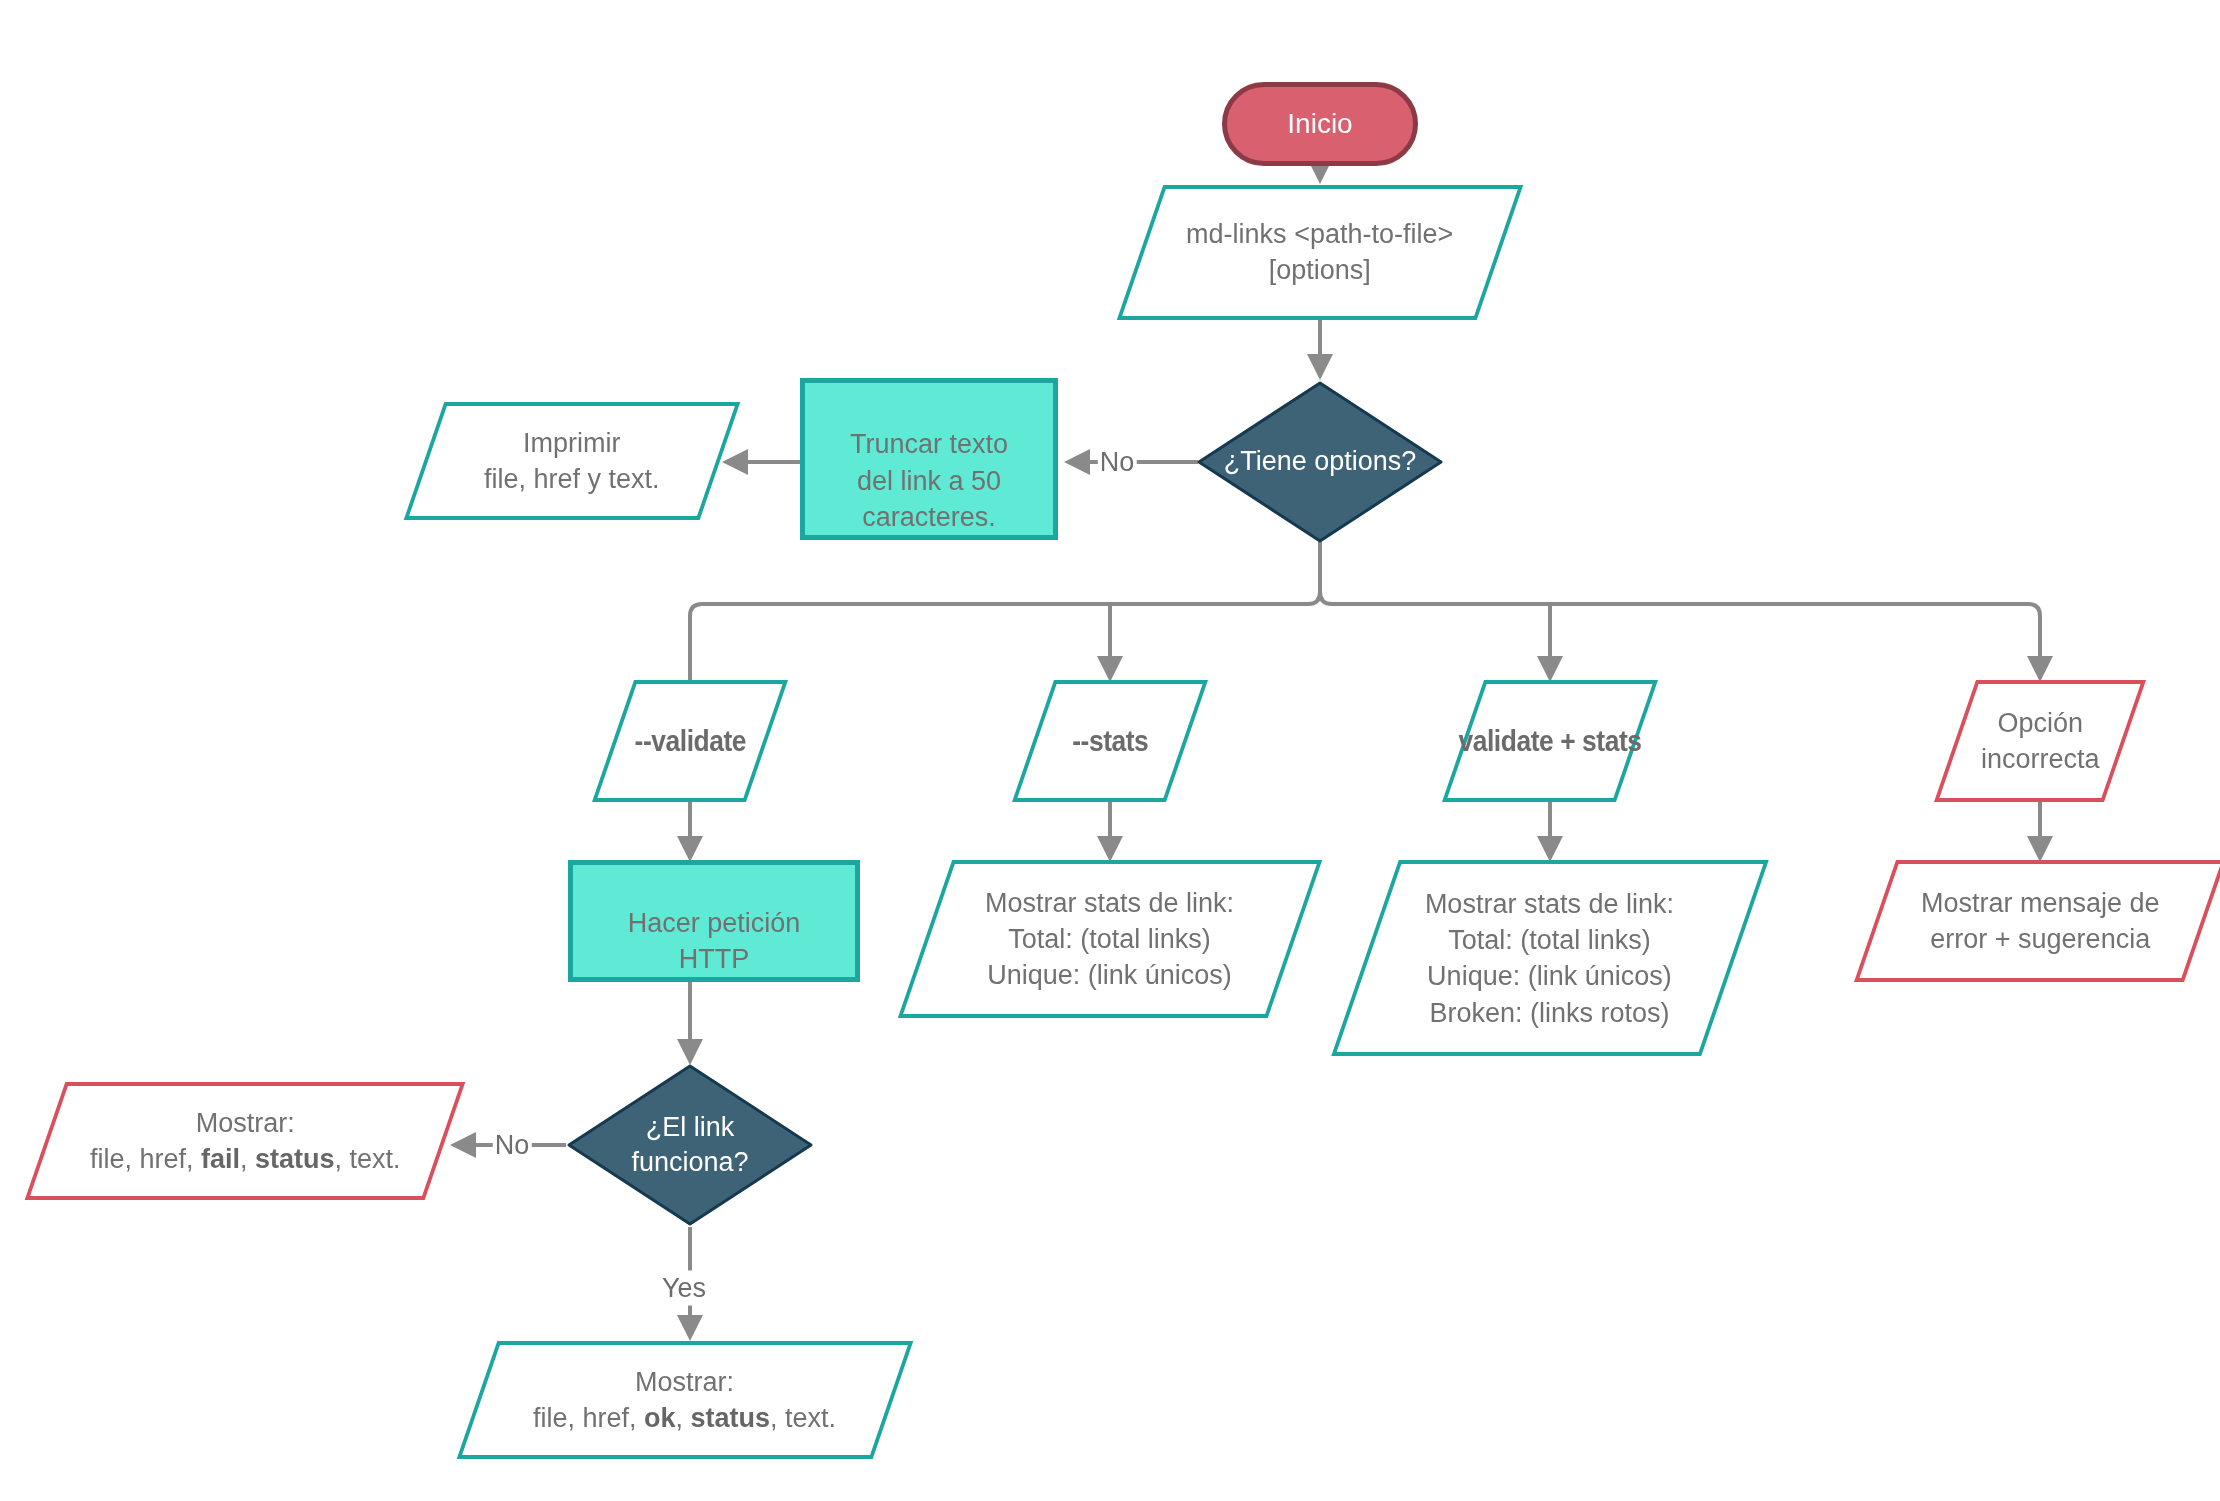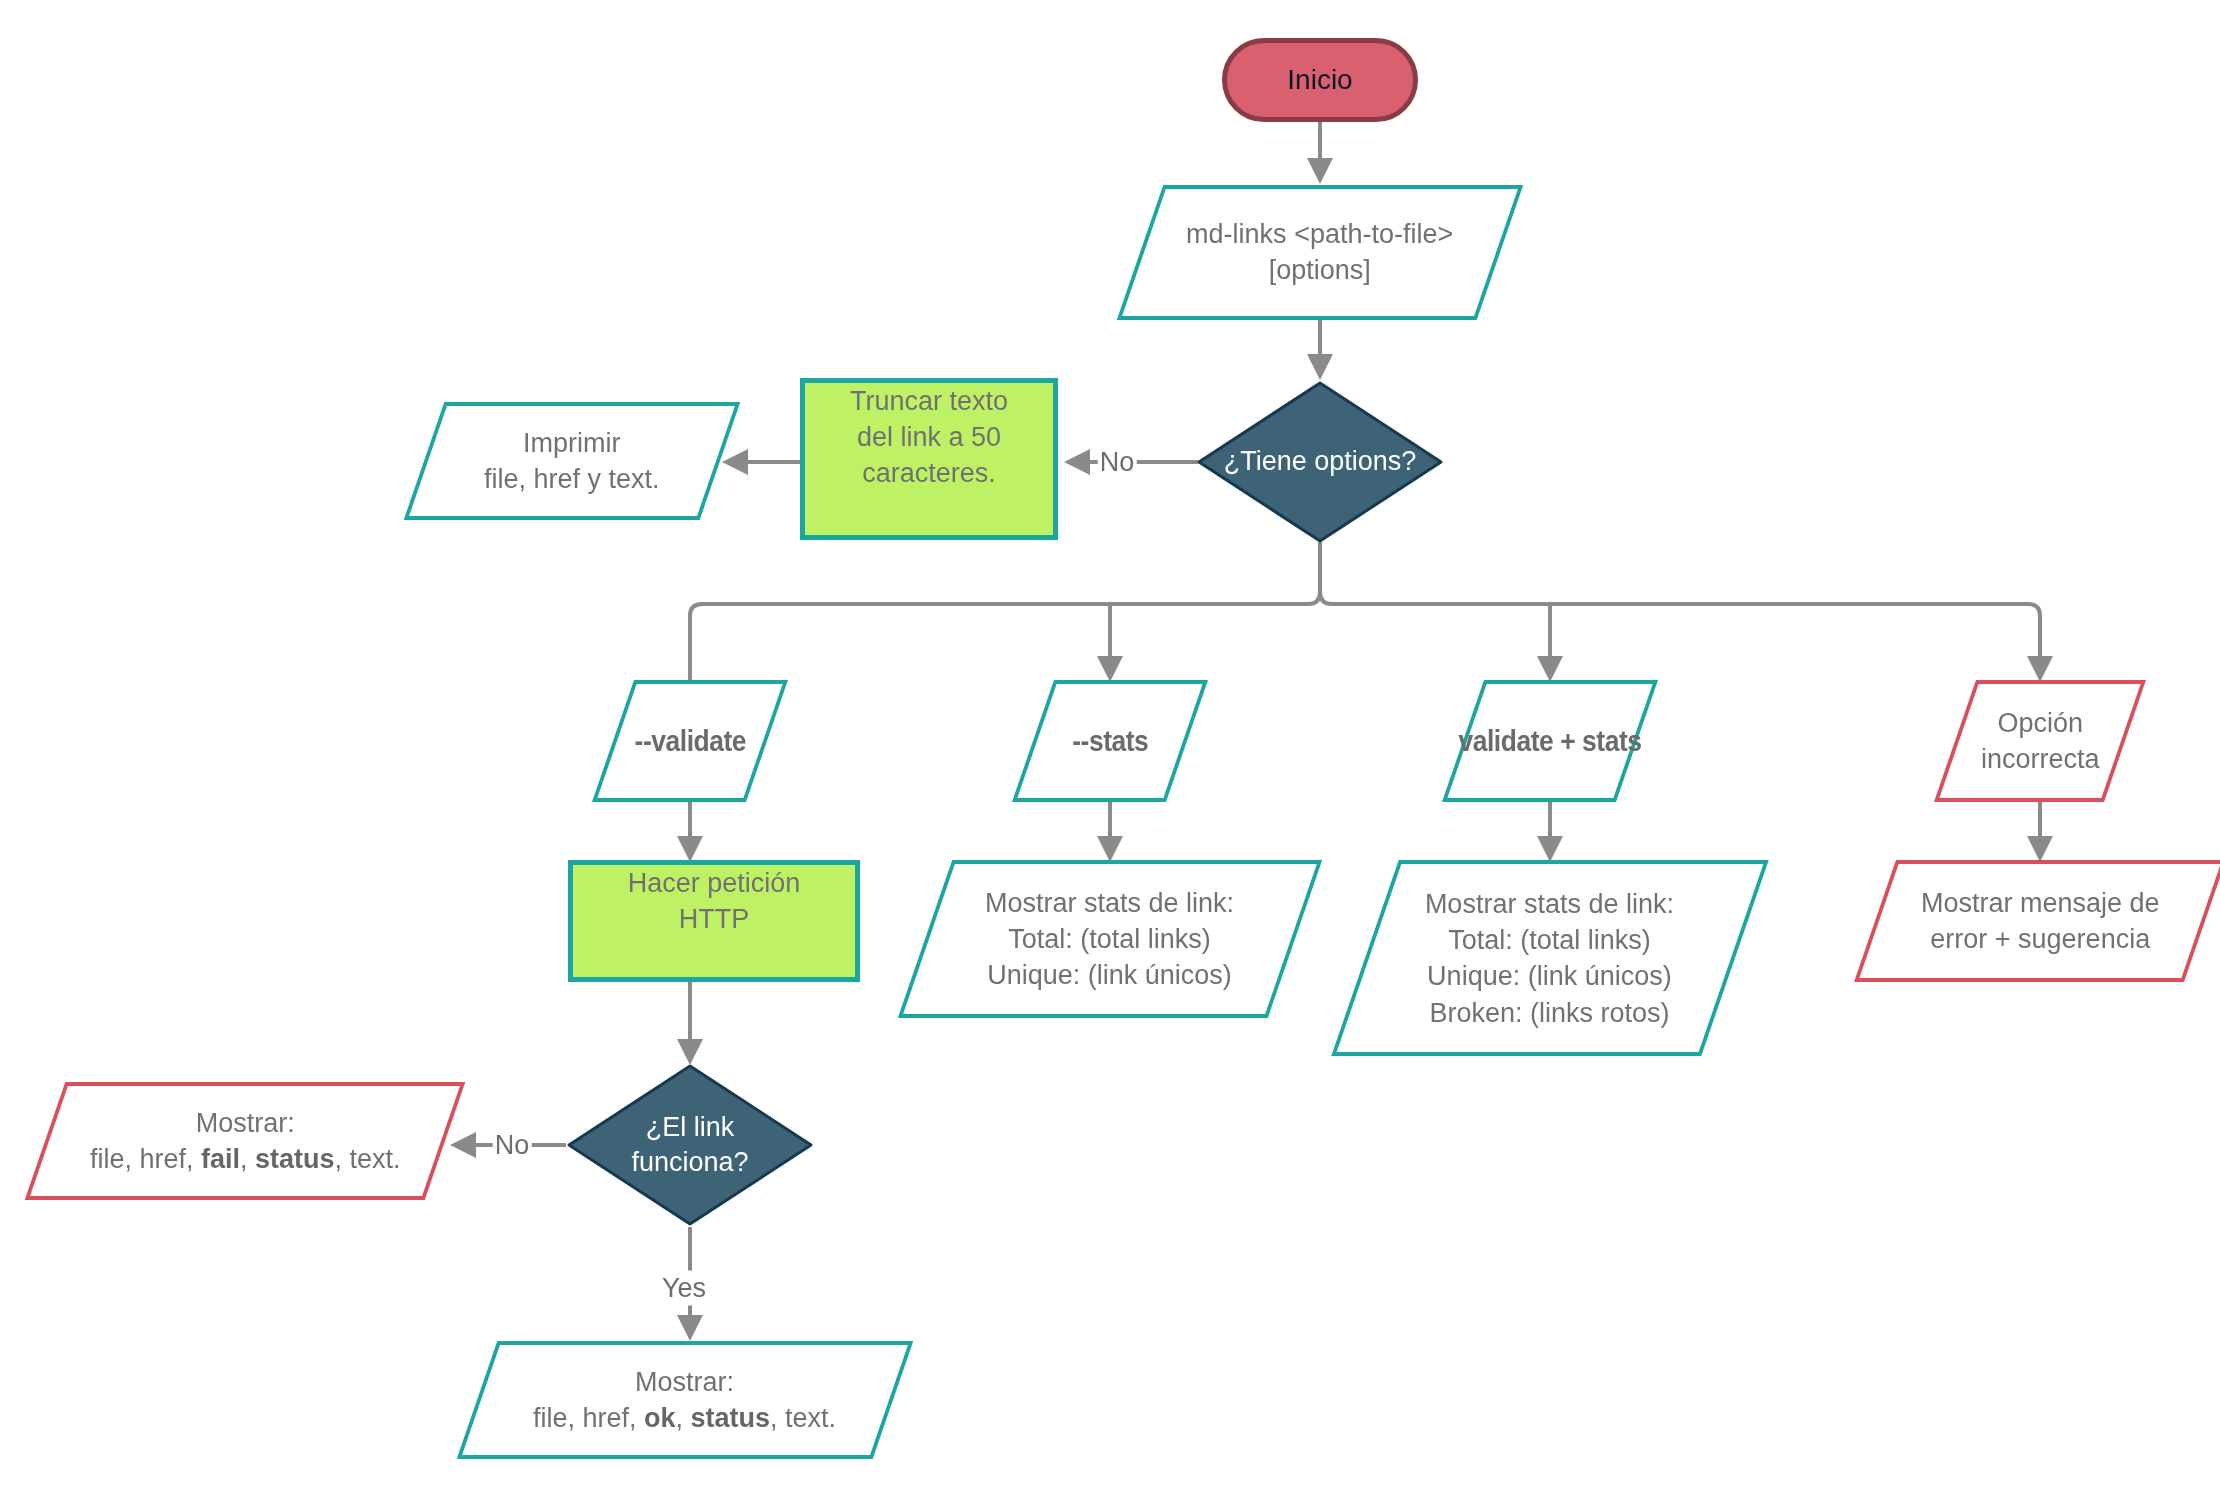--- a/index.html
+++ b/index.html
@@ -14,24 +14,24 @@
 
   .edges-svg{position:absolute;left:0;top:0;width:2220px;height:1501px;}
   .edge{stroke:var(--line-gray);stroke-width:4;fill:none;}
   .arrowhead{fill:var(--line-gray);stroke:none;}
 
   .node-text{color:var(--text-gray);font-size:27px;line-height:1.34;text-align:center;white-space:nowrap;}
   .node-text b{font-weight:bold;color:#666666;}
 
   .start{position:absolute;background:var(--start-fill);border:5px solid var(--start-border);
     border-radius:46px;display:flex;align-items:center;justify-content:center;
-    color:#0f172a;font-size:28px;box-sizing:border-box;}
-
-  .proc{position:absolute;background:#bef264;border:5px solid var(--teal);box-sizing:border-box;
-    display:flex;align-items:flex-start;justify-content:center;}
+    color:#ffffff;font-size:28px;box-sizing:border-box;margin-top:44px;}
+
+  .proc{position:absolute;background:#5eead4;border:5px solid var(--teal);box-sizing:border-box;
+    display:flex;align-items:flex-end;justify-content:center;}
 
   .para{position:absolute;background:#ffffff;border:4px solid var(--teal);box-sizing:border-box;
     transform:skewX(-19deg);display:flex;align-items:center;justify-content:center;}
   .para.red{border-color:var(--red);}
   .para .unskew{transform:skewX(19deg);}
   .opt-label{transform:skewX(19deg) scaleX(0.88);font-weight:bold;color:#6b6b6b;
     font-size:30px;letter-spacing:-0.5px;white-space:nowrap;}
 
   .diamond{position:absolute;}
   .diamond svg{position:absolute;left:0;top:0;width:100%;height:100%;}

